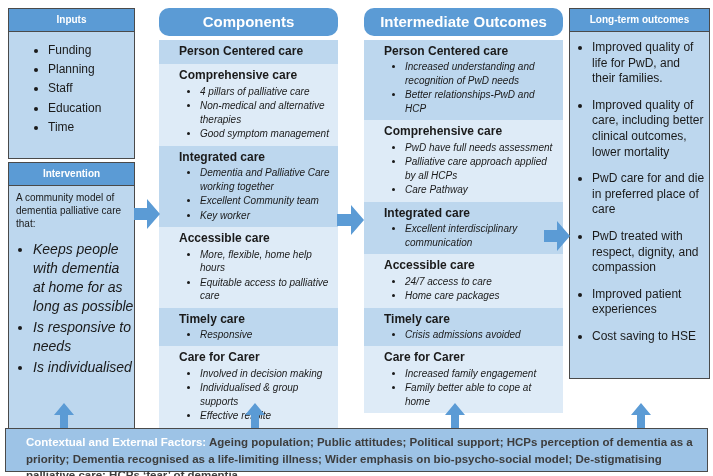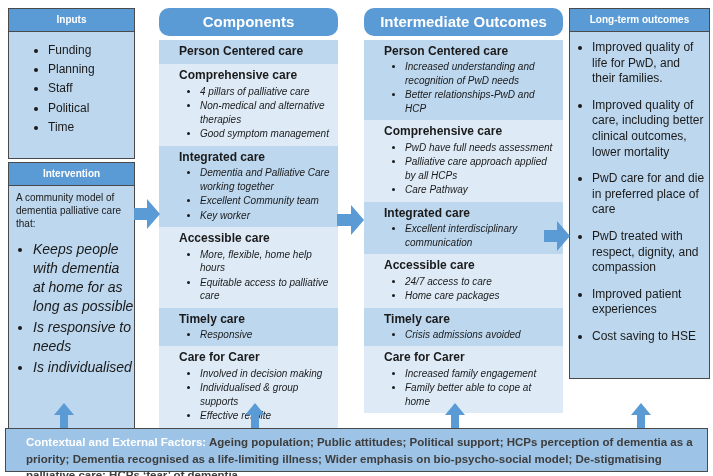--- a/index.html
+++ b/index.html
@@ -68,21 +68,21 @@
 
 <div class="canvas">
 
   <section class="panel" id="inputs-panel">
     <div class="hdr">Inputs</div>
     <ul class="plain">
 
     <li>Funding</li>
         <li>Planning</li>
         <li>Staff</li>
-        <li>Political</li>
+        <li>Education</li>
         <li>Time</li>
       </ul>
   </section>
 
   <section class="panel" id="intervention-panel">
     <div class="hdr">Intervention</div>
     <p class="interv-intro" style="margin:0;">A community model of dementia palliative care that:</p>
     <ul class="ital">
 
     <li>Keeps people with dementia at home for as long as possible</li>

